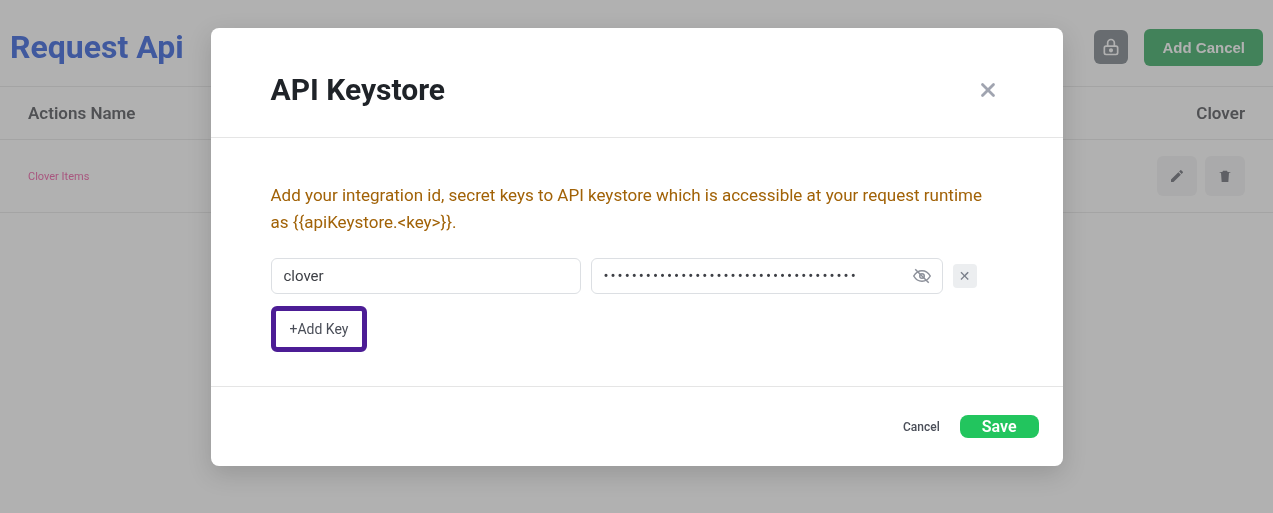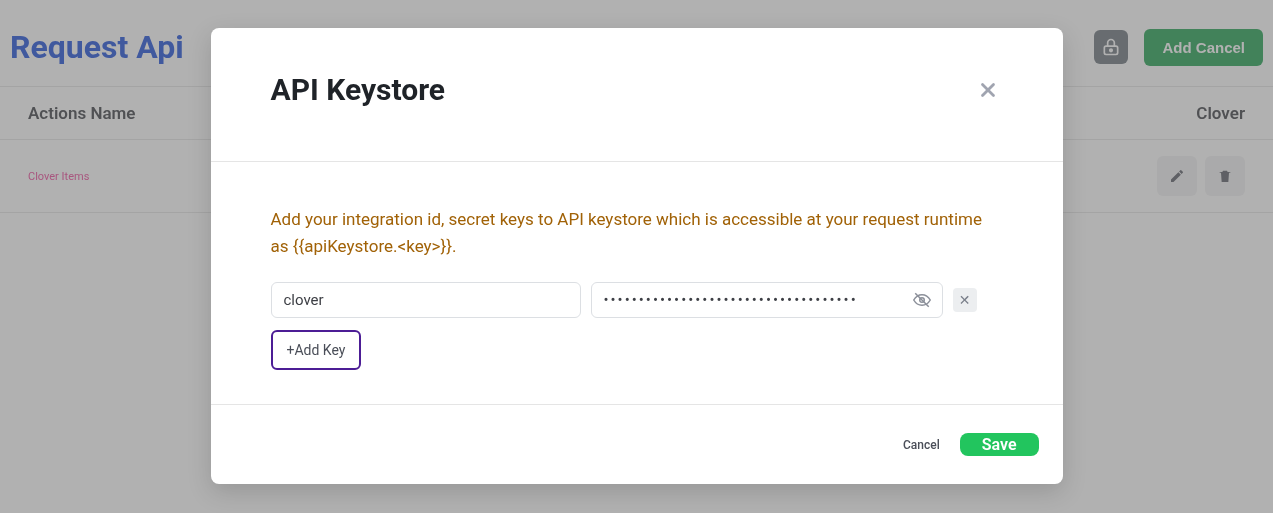--- a/index.html
+++ b/index.html
@@ -129,21 +129,21 @@
       left: 50%;
       transform: translateX(-50%);
       width: 852px;
       background: #fff;
       border-radius: 8px;
       box-shadow: 0 8px 24px rgba(0,0,0,0.15);
       overflow: hidden;
     }
     
     .modal-header {
-      padding: 44px 60px 54px 60px;
+      padding: 44px 60px 30px 60px;
       border-bottom: 1px solid #e5e5e5;
       display: flex;
       justify-content: space-between;
       align-items: center;
     }
     
     .modal-title {
       font-size: 30px;
       font-weight: 700;
       color: #1f2328;
@@ -223,21 +223,21 @@
       border-radius: 4px;
       display: flex;
       align-items: center;
       justify-content: center;
       cursor: pointer;
       color: #7a7f8a;
       font-size: 14px;
     }
     
     .add-key-btn {
-      border: 2px solid #4c1d95;
+      border: 5px solid #4c1d95;
       background: #fff;
       border-radius: 6px;
       padding: 10px 14px;
       font-size: 14px;
       color: #4a4e58;
       cursor: pointer;
       font-family: inherit;
     }
     
     .modal-footer {

